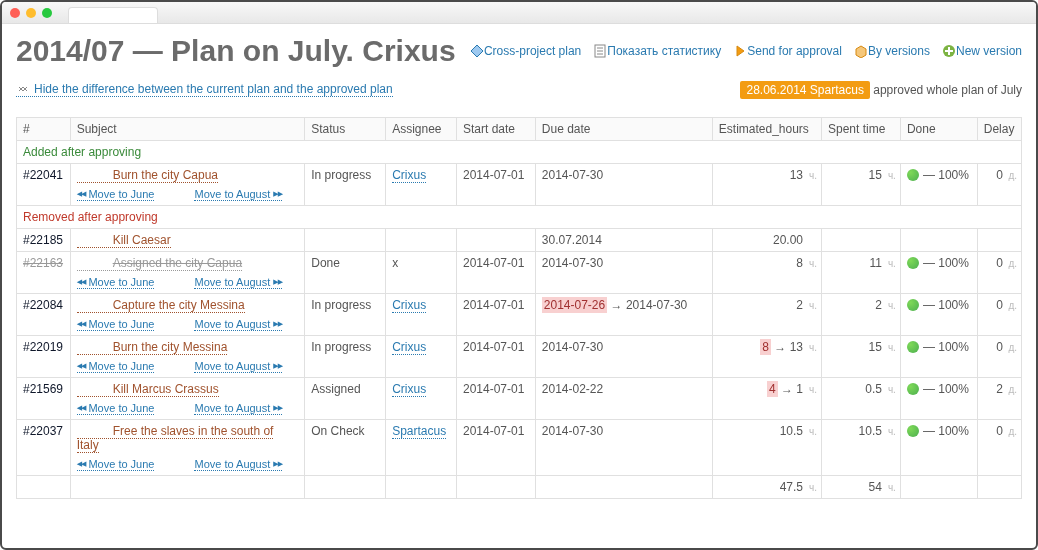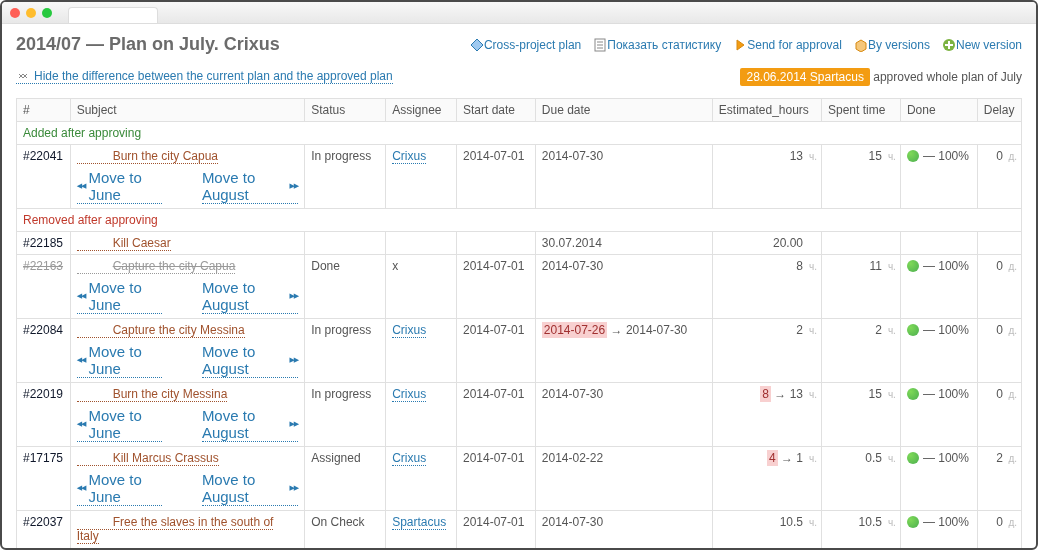--- a/index.html
+++ b/index.html
@@ -50,21 +50,21 @@
     padding: 10px 14px 0 14px;
   }
   .header-row {
     display: flex;
     justify-content: space-between;
     align-items: center;
     margin-bottom: 12px;
   }
   h1 {
     margin: 0;
-    font-size: 18px;
+    font-size: 30px;
     font-weight: 600;
     color: #6b6b6b;
   }
   .header-links {
     display: flex;
     gap: 12px;
     align-items: center;
     font-size: 12px;
   }
   .header-links a {
@@ -78,21 +78,21 @@
     display: inline-flex;
     width: 14px;
     height: 14px;
     align-items: center;
     justify-content: center;
   }
   .approval-row {
     display: flex;
     justify-content: space-between;
     align-items: center;
-    margin-bottom: 12px;
+    margin-bottom: 18px;
     padding: 2px 0;
   }
   .hide-diff {
     color: #2a7ab0;
     text-decoration: none;
     border-bottom: 1px dotted #2a7ab0;
     display: inline-flex;
     align-items: center;
     gap: 4px;
   }
@@ -133,21 +133,21 @@
   .move-links {
     margin-top: 6px;
     display: flex;
     gap: 40px;
     color: #2a7ab0;
   }
   .move-links a {
     color: #2a7ab0;
     text-decoration: none;
     border-bottom: 1px dotted #2a7ab0;
-    font-size: 15px;
+    font-size: 11px;
     display: inline-flex;
     align-items: center;
     gap: 3px;
   }
   .arrow-left::before { content: "◀◀"; font-size: 7px; letter-spacing: -1px; }
   .arrow-right::after { content: "▶▶"; font-size: 7px; letter-spacing: -1px; }
   .diff-old {
     background: #f8d0d0;
     color: #a03030;
     padding: 1px 2px;
@@ -305,21 +305,21 @@
   <td></td>
   <td></td>
   <td>30.07.2014</td>
   <td class="num">20.00</td>
   <td></td>
   <td></td>
   <td></td>
 </tr>
           <tr>
     <td><a href="#" class="id-link strike">#22163</a></td>
-    <td><a href="#" class="issue-link strike">Capture the city Capua</a><div class="move-links">
+    <td><a href="#" class="issue-link strike">Assigned the city Capua</a><div class="move-links">
     <a href="#" class="arrow-left"> Move to June</a>
     <a href="#" class="arrow-right">Move to August </a>
   </div></td>
     <td>Done</td>
     <td>x</td>
     <td>2014-07-01</td>
     <td>2014-07-30</td>
     <td class="num">8<span class="unit">ч.</span></td>
     <td class="num">11<span class="unit">ч.</span></td>
     <td>
@@ -364,21 +364,21 @@
     <td class="num">15<span class="unit">ч.</span></td>
     <td>
               <span class="done-cell">
                 <span class="done-dot"></span>
                 <span>— 100%</span>
               </span>
             </td>
     <td class="num">0<span class="unit">д.</span></td>
   </tr>
           <tr>
-    <td><a href="#" class="id-link">#17175</a></td>
+    <td><a href="#" class="id-link">#21569</a></td>
     <td><a href="#" class="issue-link">Kill Marcus Crassus</a><div class="move-links">
     <a href="#" class="arrow-left"> Move to June</a>
     <a href="#" class="arrow-right">Move to August </a>
   </div></td>
     <td>Assigned</td>
     <td><a href="#" class="assignee-link">Crixus</a></td>
     <td>2014-07-01</td>
     <td>2014-02-22</td>
     <td class="num"><span class="diff-old">4</span> → 1<span class="unit">ч.</span></td>
     <td class="num">0.5<span class="unit">ч.</span></td>

